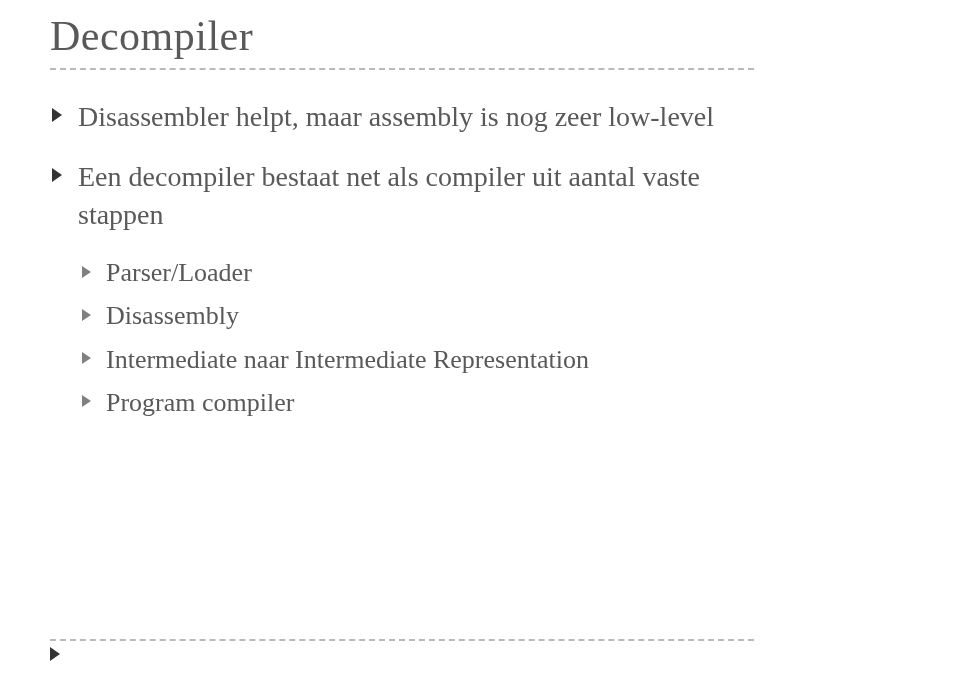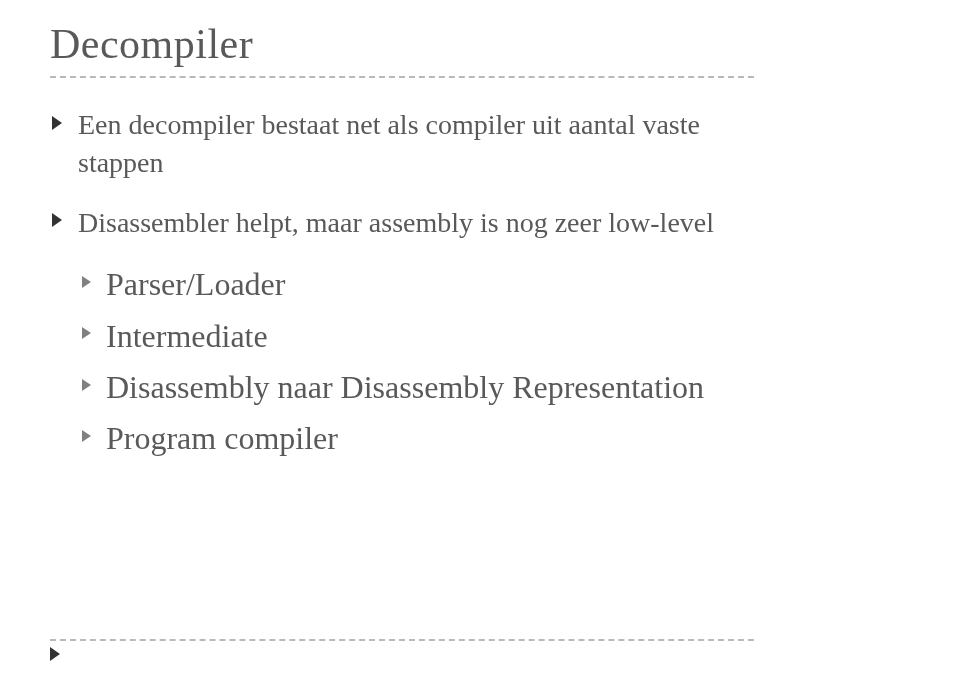--- a/index.html
+++ b/index.html
@@ -10,21 +10,21 @@
     background: #ffffff;
     font-family: Georgia, "Times New Roman", serif;
     color: #595959;
     overflow: hidden;
   }
   .slide {
     position: relative;
     width: 804px;
     height: 691px;
     box-sizing: border-box;
-    padding: 20px 50px 40px 50px;
+    padding: 12px 50px 40px 50px;
   }
   .title {
     font-size: 42px;
     font-weight: 400;
     color: #595959;
     margin: 0 0 8px 0;
     letter-spacing: 0.5px;
   }
   .title-divider {
     border: none;
@@ -37,21 +37,21 @@
   }
   .item-l1 {
     position: relative;
     padding-left: 28px;
     margin-bottom: 22px;
   }
   .item-l2 {
     position: relative;
     padding-left: 56px;
     margin-bottom: 8px;
-    font-size: 32px;
+    font-size: 26px;
   }
   .bullet-l1, .bullet-l2 {
     position: absolute;
     left: 2px;
     top: 0.35em;
     width: 0;
     height: 0;
   }
   .bullet-l1 {
     border-top: 7px solid transparent;
@@ -89,39 +89,39 @@
 
 <div class="slide">
 
   <h1 class="title">Decompiler</h1>
   <hr class="title-divider">
 
   <div class="content">
 
     <div class="item-l1">
       <span class="bullet-l1"></span>
-      <span>Een decompiler bestaat net als compiler uit aantal vaste stappen</span>
+      <span>Disassembler helpt, maar assembly is nog zeer low-level</span>
     </div>
 
     <div class="item-l1">
       <span class="bullet-l1"></span>
-      <span>Disassembler helpt, maar assembly is nog zeer low-level</span>
+      <span>Een decompiler bestaat net als compiler uit aantal vaste stappen</span>
     </div>
 
     <div class="item-l2">
       <span class="bullet-l2"></span>
       <span>Parser/Loader</span>
     </div>
     <div class="item-l2">
       <span class="bullet-l2"></span>
-      <span>Intermediate</span>
+      <span>Disassembly</span>
     </div>
     <div class="item-l2">
       <span class="bullet-l2"></span>
-      <span>Disassembly naar Disassembly Representation</span>
+      <span>Intermediate naar Intermediate Representation</span>
     </div>
     <div class="item-l2">
       <span class="bullet-l2"></span>
       <span>Program compiler</span>
     </div>
 
   </div>
 
   <div class="footer">
     <hr class="footer-divider">

